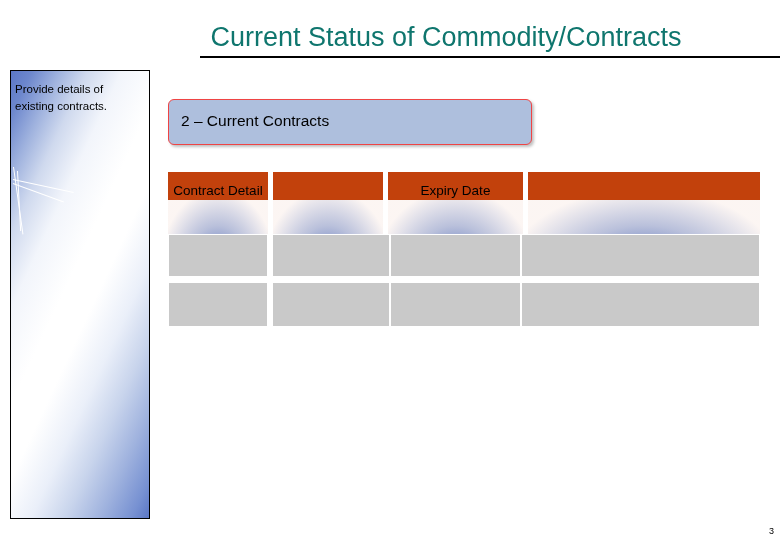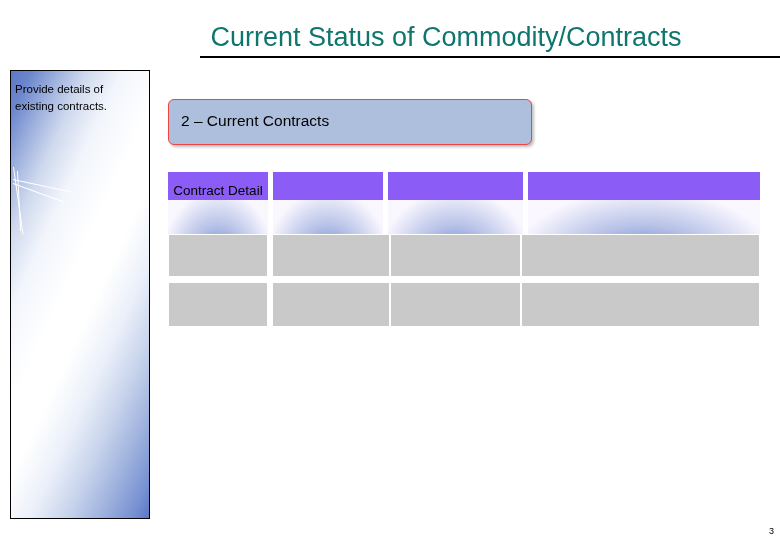--- a/index.html
+++ b/index.html
@@ -108,21 +108,21 @@
     position: absolute;
     left: 0;
     top: 0;
     height: 62px;
     width: 592px;
   }
   .hdr-cell {
     position: absolute;
     top: 0;
     height: 62px;
-    background: #8b5cf6;
+    background: #c2410c;
     overflow: hidden;
   }
   .hdr-cell .glow {
     position: absolute;
     left: 0;
     bottom: -34px;
     width: 100%;
     height: 68px;
     background: radial-gradient(ellipse at 50% 100%,
        #4f6fc0 0%, #7e97d2 22%, #b9c7e6 44%, #e2e8f5 66%, #ffffff 82%);
@@ -177,20 +177,21 @@
   <div class="hdr-row">
     <div class="hdr-cell" style="left:0px; width:100px;">
       <div class="glow"></div>
       <div class="hdr-text">Contract Detail</div>
     </div>
     <div class="hdr-cell" style="left:105px; width:110px;">
       <div class="glow"></div>
     </div>
     <div class="hdr-cell" style="left:220px; width:135px;">
       <div class="glow"></div>
+      <div class="hdr-text">Expiry Date</div>
     </div>
     <div class="hdr-cell" style="left:360px; width:232px;">
       <div class="glow"></div>
     </div>
   </div>
 
   <div class="body-cell" style="left:0px;   top:62px;  width:100px; height:43px;"></div>
   <div class="body-cell" style="left:104px; top:62px;  width:118px; height:43px;"></div>
   <div class="body-cell" style="left:222px; top:62px;  width:131px; height:43px;"></div>
   <div class="body-cell" style="left:353px; top:62px;  width:239px; height:43px;"></div>

